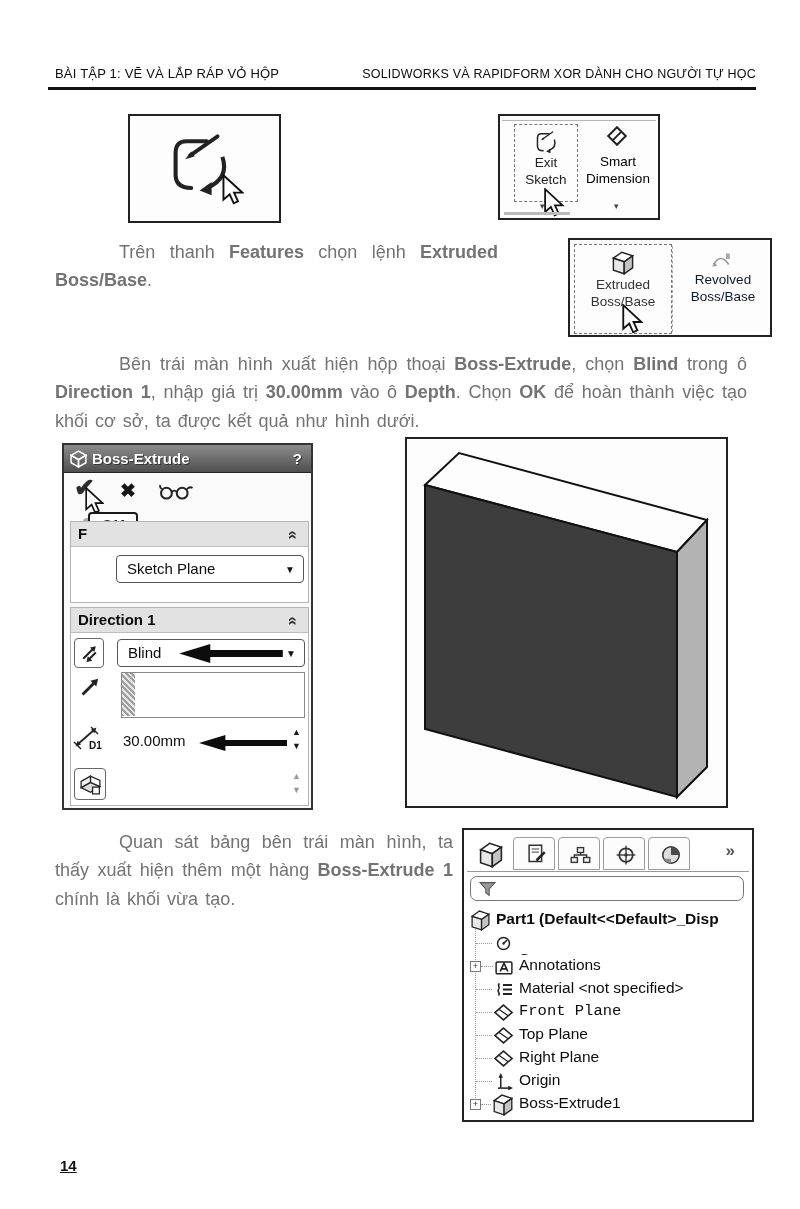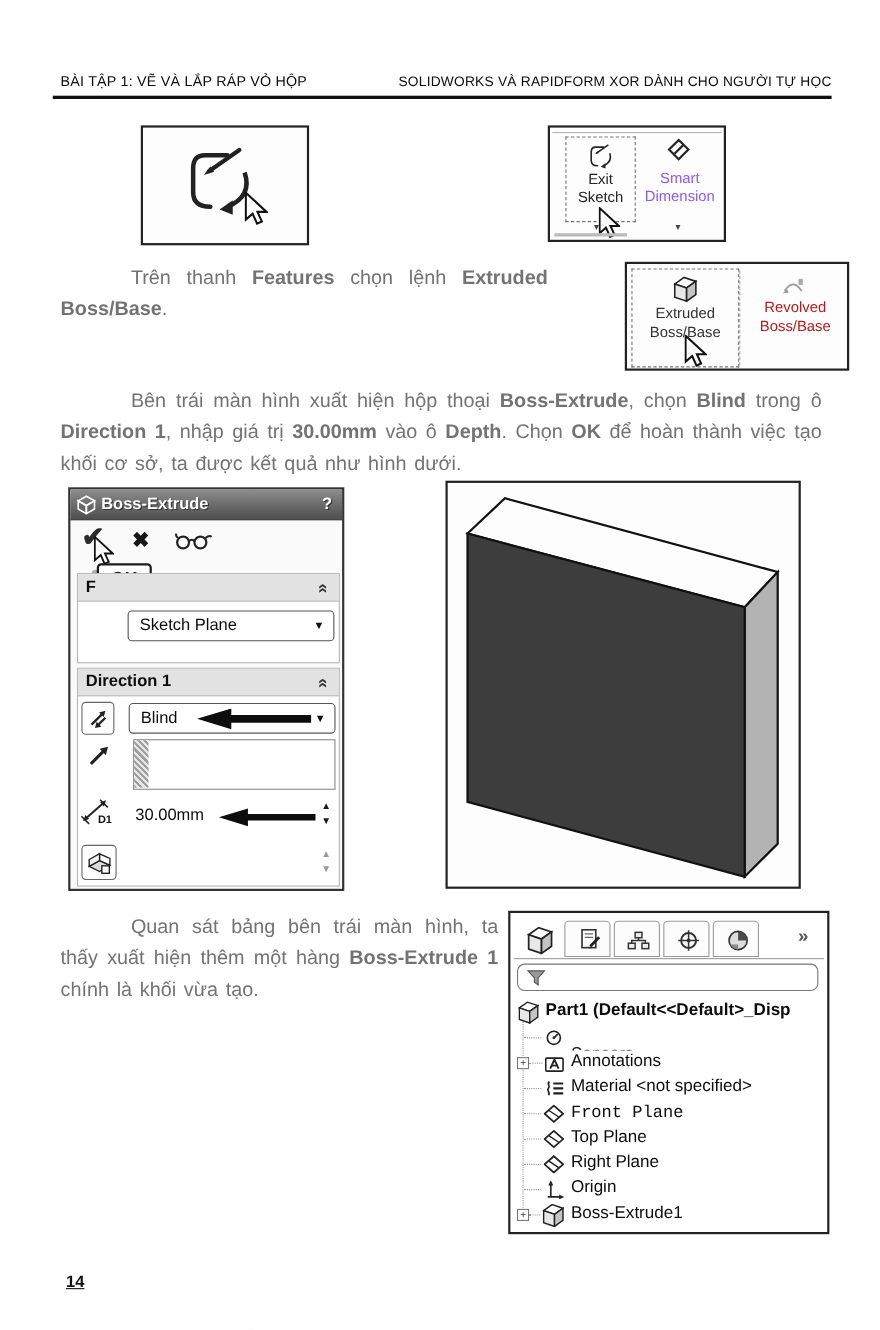--- a/index.html
+++ b/index.html
@@ -8,21 +8,21 @@
   .abs{position:absolute;}
   b{font-weight:bold;}
 
   
   .hdr{font-weight:normal;font-size:13px;letter-spacing:.2px;color:#0c0c0c;}
   .hdr-rule{background:#101010;height:3px;}
 
   
   .figbox{border:2px solid #222;background:#fdfdfd;box-sizing:border-box;}
   .btn-label{font-size:13.5px;line-height:1.25;text-align:center;color:#222;}
-  .gray{color:#8b5cf6;}
+  .gray{color:#000000;}
   .dashed-sel{border:1px dashed #777;}
   .caret-s{font-size:9px;color:#444;line-height:1;}
 
   
   .para{font-size:18px;line-height:1.58;text-align:justify;text-indent:64px;
         word-spacing:2px;color:#737373;margin:0;}
 
   
   .dlg{border:2px solid #333;background:#fafafa;box-sizing:border-box;}
   .dlg-title{height:27px;background:linear-gradient(#8c8c8c,#4e4e4e);
@@ -232,21 +232,21 @@
         </svg>
       <div class="abs btn-label" style="left:0;top:32px;width:96px;color:#333;">
         <div>Extruded</div>
         <div>Boss/Base</div>
       </div>
     </div>
     <div class="abs" style="left:102px;top:6px;height:86px;border-left:1px dashed #aaa;"></div>
     <svg class="abs" style="left:140px;top:10px;" width="22" height="18">
         <use href="#sym-revolve"></use>
       </svg>
-    <div class="abs btn-label" style="left:104px;top:32px;width:98px;color:#b91c1c;">
+    <div class="abs btn-label" style="left:104px;top:32px;width:98px;color:#0f172a;">
       <div>Revolved</div>
       <div>Boss/Base</div>
     </div>
     <svg class="abs" style="left:52px;top:64px;" width="21" height="30">
         <use href="#sym-cursor"></use>
       </svg>
   </div>
 
   <p class="para abs" style="left:55px;top:350px;width:692px;"><span>Bên trái màn hình xuất hiện hộp thoại </span><b>Boss-Extrude</b><span>, chọn </span><b>Blind</b><span> trong ô </span><b>Direction 1</b><span>, nhập giá trị </span><b>30.00mm</b><span> vào ô </span><b>Depth</b><span>. Chọn </span><b>OK</b><span> để hoàn thành việc tạo khối cơ sở, ta được kết quả như hình dưới.</span></p>
 

